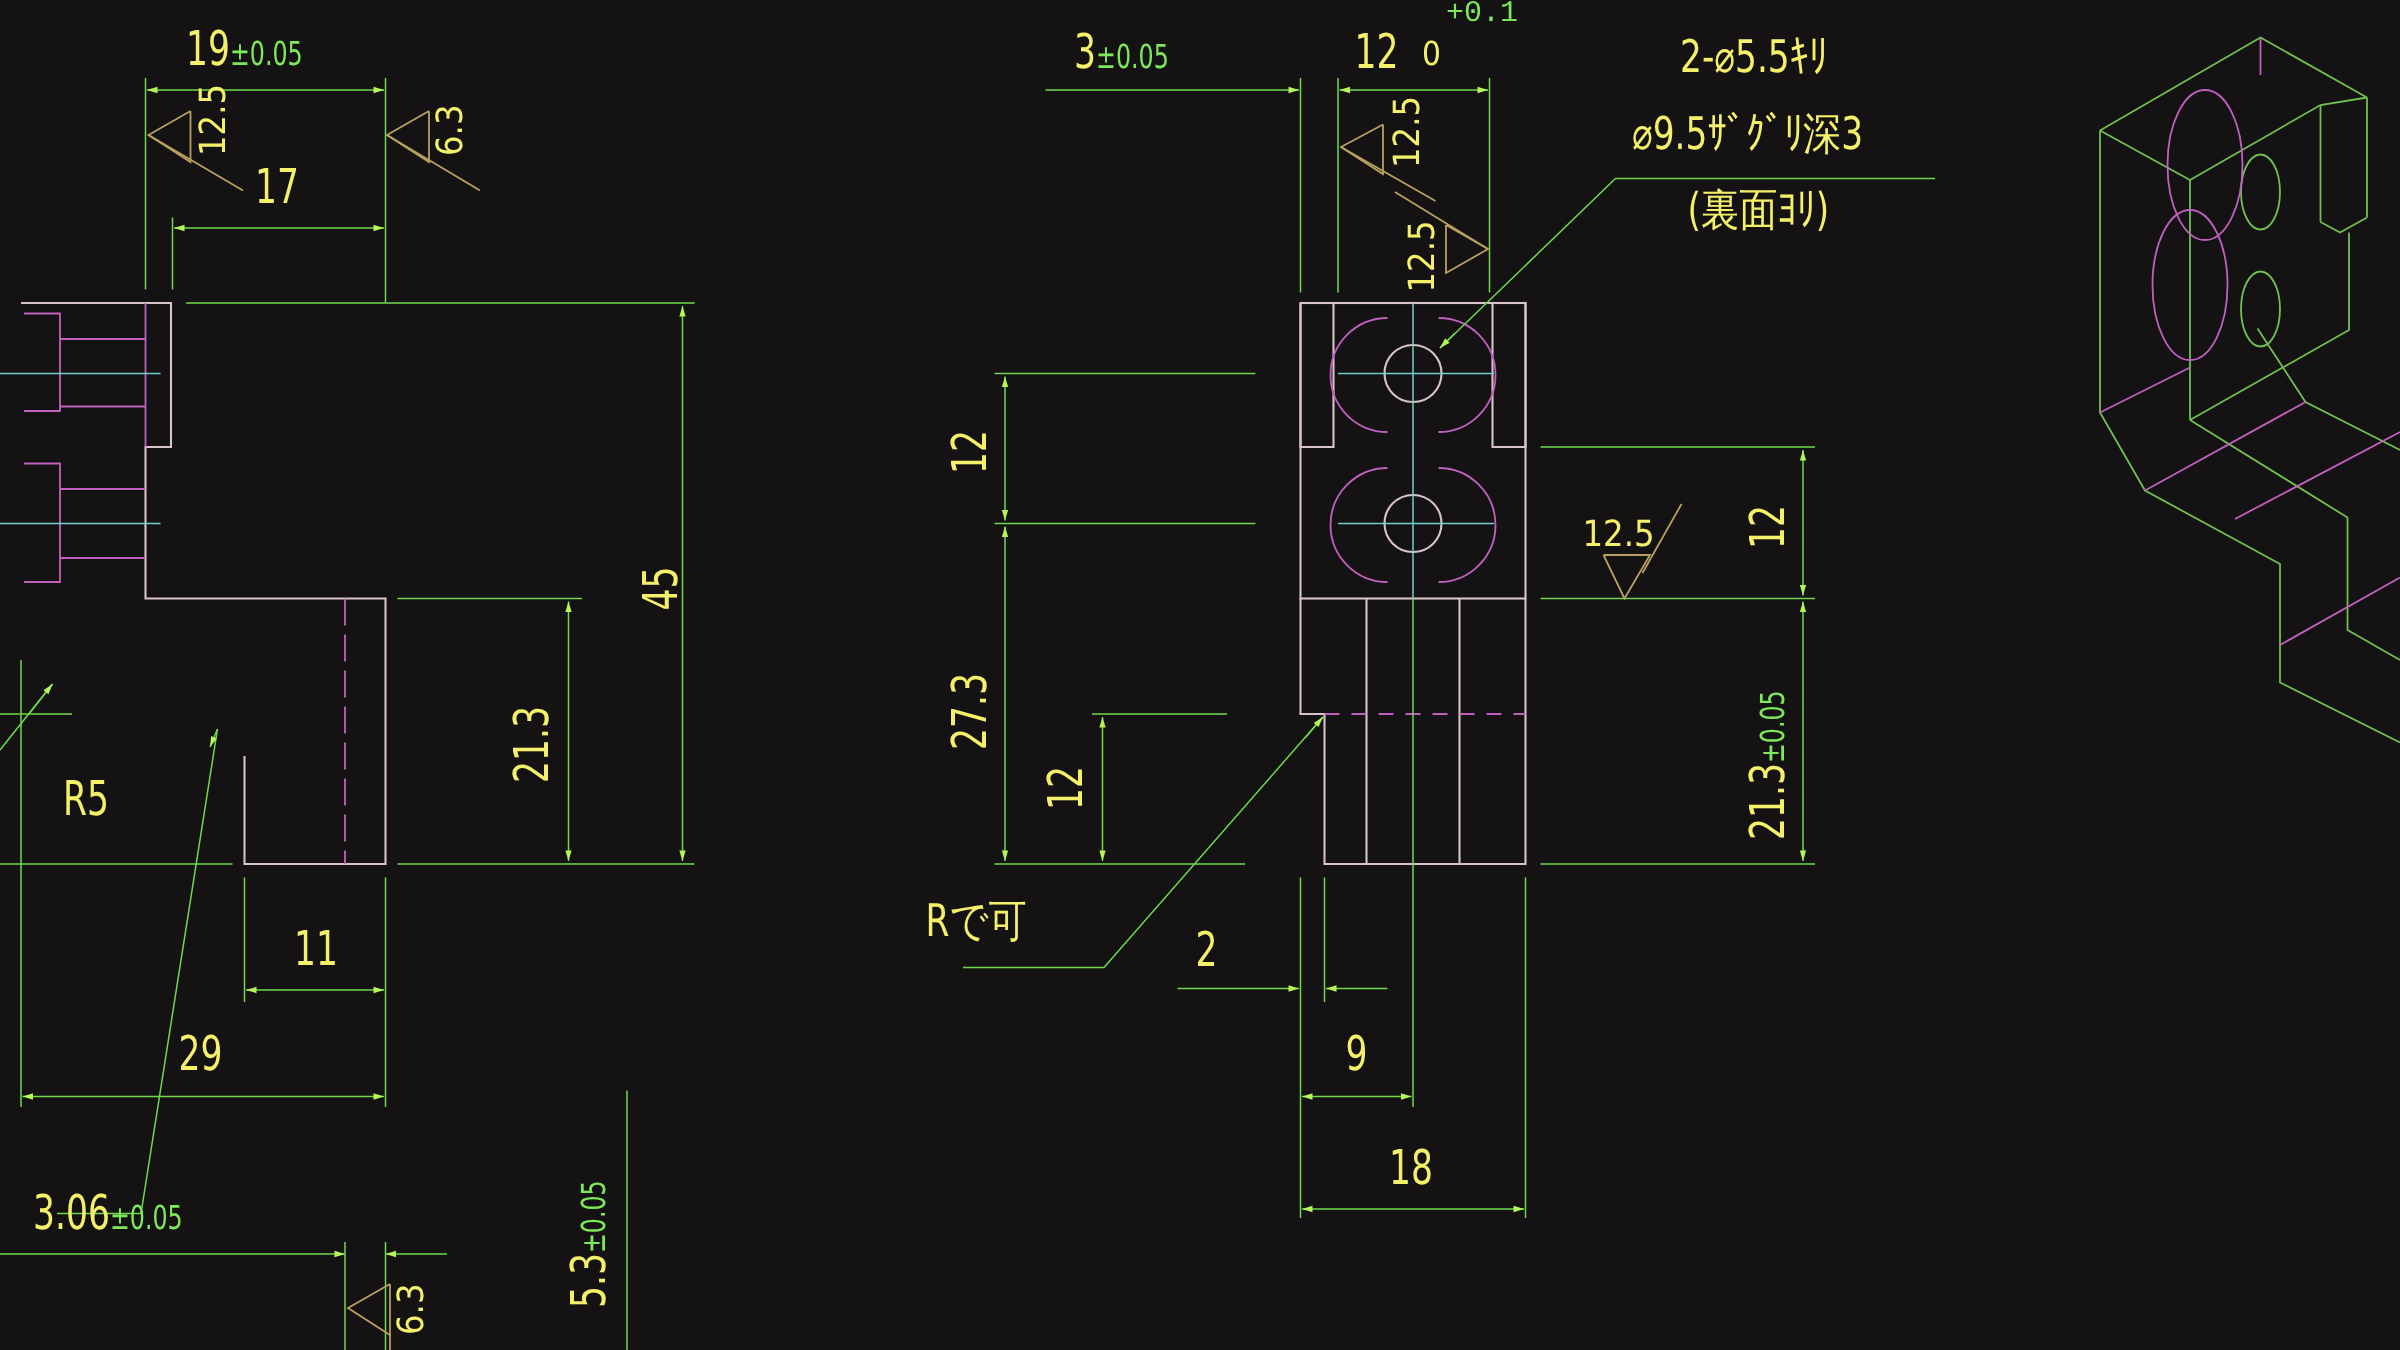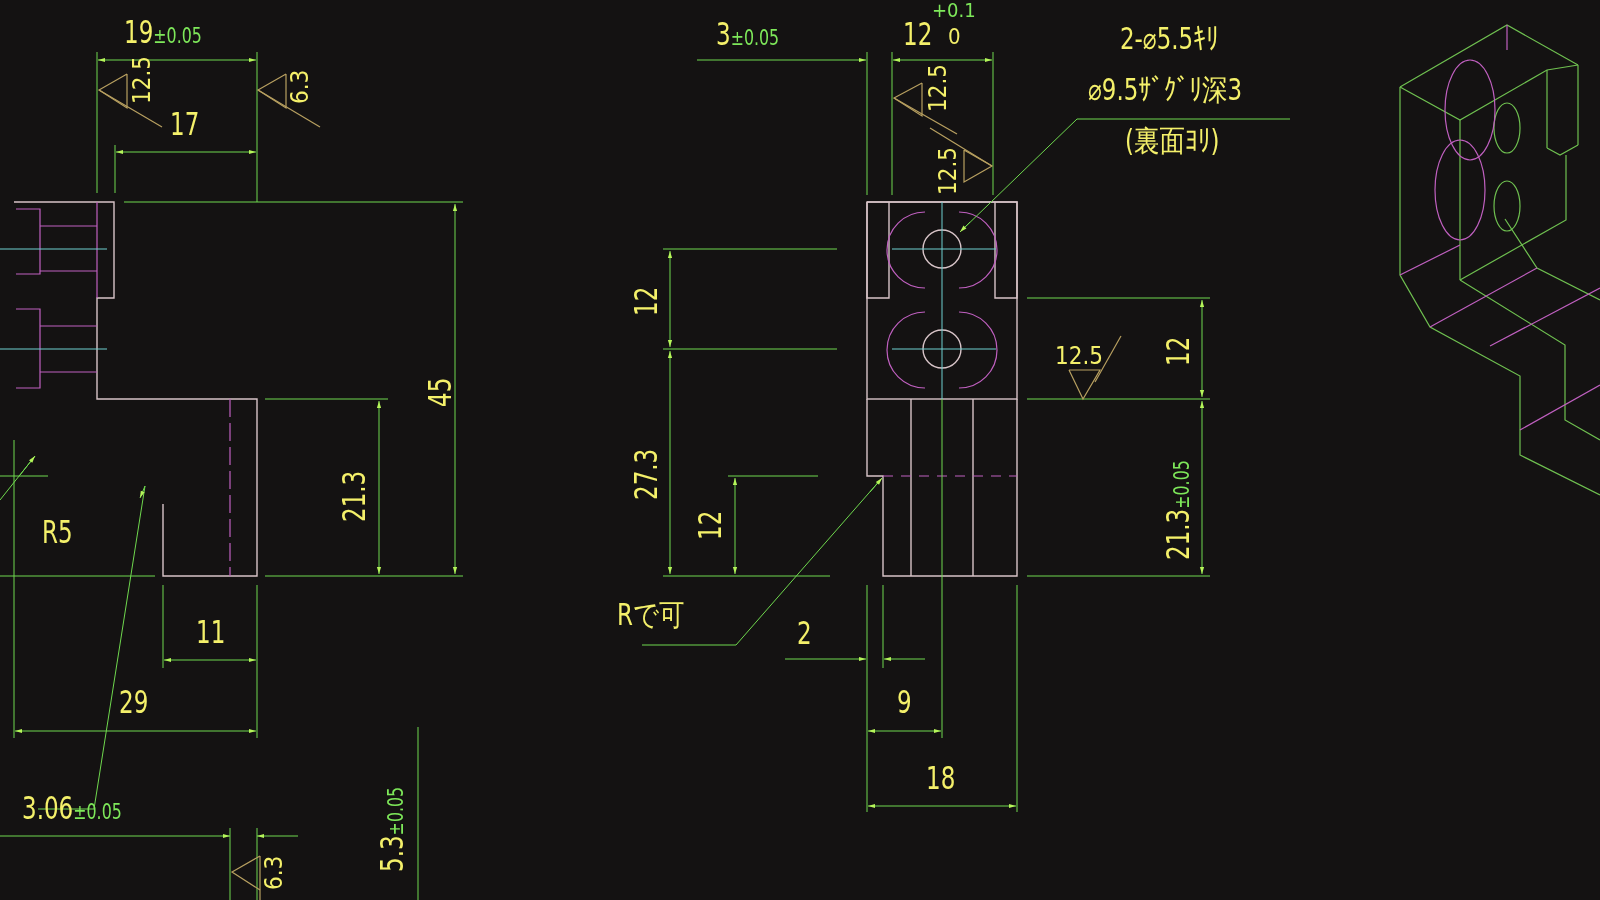--- a/index.html
+++ b/index.html
@@ -185,21 +185,21 @@
 <div class="lbl big rot" style="left:338px;top:522px;transform:rotate(-90deg) scaleX(0.8);">21.3</div>
 <div class="lbl big" style="left:42px;top:516px;">R5</div>
 <div class="lbl big" style="left:196px;top:616px;">11</div>
 <div class="lbl big" style="left:119px;top:686px;">29</div>
 <div class="lbl big" style="left:22px;top:792px;"><span>3.06</span><span class="tol">±0.05</span></div>
 <div class="lbl med rot" style="left:262px;top:890px;transform:rotate(-90deg);">6.3</div>
 <div class="lbl big rot" style="left:376px;top:872px;transform:rotate(-90deg) scaleX(0.8);"><span>5.3</span><span class="tol">±0.05</span></div>
 
 <div class="lbl big" style="left:716px;top:18px;"><span>3</span><span class="tol">±0.05</span></div>
 <div class="lbl big" style="left:903px;top:18px;">12</div>
-<div class="lbl tol" style="left:932px;top:0px;font-size:20px;">+0.1</div>
+<div class="lbl tol" style="left:964px;top:0px;font-size:20px;font-family:Liberation Mono, monospace;">+0.1</div>
 <div class="lbl" style="left:948px;top:26px;font-size:22px;">0</div>
 <div class="lbl med rot" style="left:926px;top:112px;transform:rotate(-90deg);">12.5</div>
 <div class="lbl med rot" style="left:936px;top:195px;transform:rotate(-90deg);">12.5</div>
 <div class="lbl med" style="left:1055px;top:344px;">12.5</div>
 <div class="lbl note" style="left:1120px;top:24px;">2-⌀5.5ｷﾘ</div>
 <div class="lbl note" style="left:1088px;top:75px;">⌀9.5ｻﾞｸﾞﾘ深3</div>
 <div class="lbl note" style="left:1125px;top:126px;">(裏面ﾖﾘ)</div>
 <div class="lbl big rot" style="left:630px;top:316px;transform:rotate(-90deg) scaleX(0.8);">12</div>
 <div class="lbl big rot" style="left:630px;top:500px;transform:rotate(-90deg) scaleX(0.8);">27.3</div>
 <div class="lbl big rot" style="left:694px;top:540px;transform:rotate(-90deg) scaleX(0.8);">12</div>

